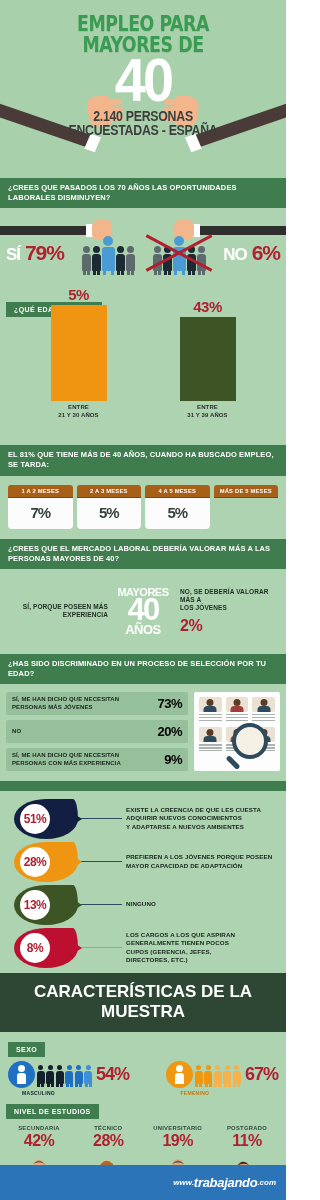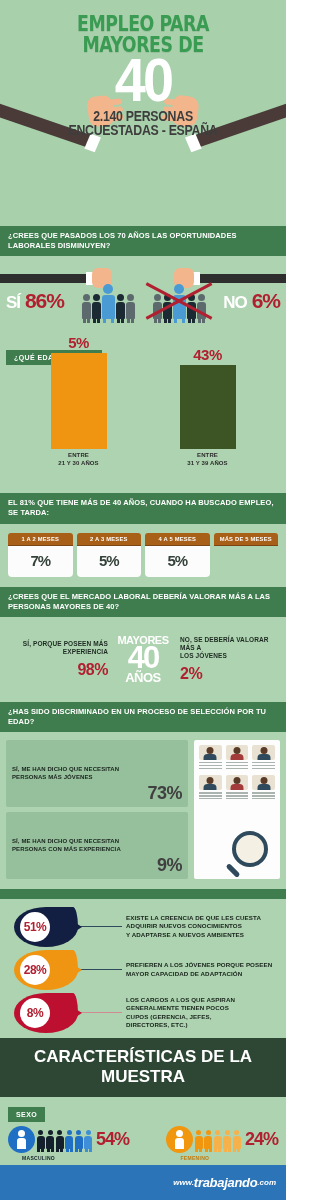--- a/index.html
+++ b/index.html
@@ -6,21 +6,21 @@
   html,body { background:#ffffff; }
   body {
     width:286px; height:1200px;
     font-family:"Liberation Sans", sans-serif;
     background:#aed3b0;
     position:relative;
     overflow:hidden;
   }
 
   
-  .header { position:relative; height:226px; background:#a7d0ab; overflow:hidden; }
+  .header { position:relative; height:178px; background:#a7d0ab; overflow:hidden; }
   .title-main {
     text-align:center; padding-top:14px;
     color:#3a9b52; font-weight:bold; font-size:21px;
     letter-spacing:-0.5px; line-height:1.0;
     font-family:"DejaVu Sans Condensed","Liberation Sans",sans-serif;
     transform:scaleX(0.92); text-shadow:0 1px 0 rgba(0,0,0,.08);
   }
   .title-main .l2 { display:block; }
   .big40 {
     text-align:center; color:#ffffff; font-weight:bold;
@@ -128,21 +128,21 @@
 
   
   .disc { display:flex; padding:8px 6px 10px; gap:6px; }
   .discbars { flex:1; display:flex; flex-direction:column; gap:5px; }
   .dbar {
     background:#96bf9c; border-radius:2px; padding:3px 6px;
     display:flex; align-items:center; justify-content:space-between; min-height:23px;
   }
   .dlab { font-size:6px; font-weight:bold; color:#18241c; line-height:1.25; letter-spacing:.1px; }
   .dlab span { display:block; }
-  .dval { color:#404040; font-size:18px; font-weight:bold; letter-spacing:-0.5px;margin-top:40px; }
+  .dval { color:#000000; font-size:13px; font-weight:bold; letter-spacing:-0.5px; }
   .cvwrap { width:86px; background:#fdfdfd; border-radius:2px; padding:5px; position:relative; }
   .cvrow { display:flex; gap:4px; margin-bottom:5px; }
   .cvcard { flex:1; }
   .cvface { height:15px; border-radius:2px; position:relative; }
   .cvface .hd { position:absolute; left:50%; top:2px; transform:translateX(-50%); width:7px; height:7px; border-radius:50%; background:#5a3b28; }
   .cvface .bd { position:absolute; left:50%; bottom:0; transform:translateX(-50%); width:13px; height:6px; border-radius:4px 4px 0 0; }
   .cvlines { margin-top:2px; }
   .cvlines i { display:block; height:1.4px; background:#aab3ad; margin-bottom:1.4px; }
   .glass { position:absolute; right:8px; bottom:8px; width:40px; height:40px; }
   .glass .ring { width:36px; height:36px; border:4px solid #2e4a5c; border-radius:50%; background:#f4f0e4; }
@@ -248,21 +248,21 @@
 <div class="q1 sect">
   <div class="q1arm l"></div>
   <div class="q1arm r"></div>
   <div class="q1cuff l"></div>
   <div class="q1cuff r"></div>
   <div class="q1hand l"></div>
   <div class="q1hand r"></div>
   <div class="row">
     <div class="pct-yes">
       <span class="w">SÍ</span>
-      <span>86%</span>
+      <span>79%</span>
     </div>
     <div class="crowd">
       <div class="person">
           <div class="h" style="background:#5c6a6e"></div>
           <div class="b" style="background:#5c6a6e"></div>
         </div>
       <div class="person">
           <div class="h" style="background:#1b2a33"></div>
           <div class="b" style="background:#1b2a33"></div>
         </div>
@@ -350,21 +350,20 @@
   <div class="mcard">
     <div class="mhead">MÁS DE 5 MESES</div>
   </div>
 </div>
 
 <div class="qbar full">¿CREES QUE EL MERCADO LABORAL DEBERÍA VALORAR MÁS A LAS PERSONAS MAYORES DE 40?</div>
 <div class="mercado sect">
   <div class="mgrid">
     <div class="mleft">
       <div class="mtxt">SÍ, PORQUE POSEEN MÁS EXPERIENCIA</div>
-      <div class="mpct">98%</div>
     </div>
     <div class="mcenter">
       <div class="t1">MAYORES</div>
       <div class="t2">40</div>
       <div class="t3">AÑOS</div>
     </div>
     <div class="mright">
       <div class="mtxt">
         <span style="display:block">NO, SE DEBERÍA VALORAR MÁS A</span>
         <span style="display:block">LOS JÓVENES</span>
@@ -379,20 +378,26 @@
   <div class="discbars">
     <div class="dbar">
       <div class="dlab">
         <span>SÍ, ME HAN DICHO QUE NECESITAN</span>
         <span>PERSONAS MÁS JÓVENES</span>
       </div>
       <div class="dval">73%</div>
     </div>
     <div class="dbar">
       <div class="dlab">
+        <span>NO</span>
+      </div>
+      <div class="dval">20%</div>
+    </div>
+    <div class="dbar">
+      <div class="dlab">
         <span>SÍ, ME HAN DICHO QUE NECESITAN</span>
         <span>PERSONAS CON MÁS EXPERIENCIA</span>
       </div>
       <div class="dval">9%</div>
     </div>
   </div>
   <div class="cvwrap">
     <div class="cvrow">
       <div class="cvcard">
         <div class="cvface" style="background:#e9e2d2">
@@ -493,20 +498,31 @@
       <div class="blob2" style="border-left:14px solid #ef9512"></div>
       <div class="circ">28%</div>
     </div>
     <div class="leader" style="background:#2e4a5c"></div>
     <div class="mdesc">
       <span>PREFIEREN A LOS JÓVENES PORQUE POSEEN</span>
       <span>MAYOR CAPACIDAD DE ADAPTACIÓN</span>
     </div>
   </div>
 
+  <div class="mrow">
+    <div class="drop">
+      <div class="blob" style="background:#3d5425"></div>
+      <div class="blob2" style="border-left:14px solid #3d5425"></div>
+      <div class="circ">13%</div>
+    </div>
+    <div class="leader" style="background:#2e4a5c"></div>
+    <div class="mdesc">
+      <span>NINGUNO</span>
+    </div>
+  </div>
 
   <div class="mrow">
     <div class="drop">
       <div class="blob" style="background:#bd1030"></div>
       <div class="blob2" style="border-left:14px solid #bd1030"></div>
       <div class="circ">8%</div>
     </div>
     <div class="leader" style="background:#d08a95"></div>
     <div class="mdesc">
       <span>LOS CARGOS A LOS QUE ASPIRAN</span>
@@ -576,21 +592,21 @@
           <div class="b" style="background:#f6b14b"></div>
         </div>
       <div class="mini">
           <div class="h" style="background:#f6b14b"></div>
           <div class="b" style="background:#f6b14b"></div>
         </div>
       <div class="mini">
           <div class="h" style="background:#f6b14b"></div>
           <div class="b" style="background:#f6b14b"></div>
         </div>
-      <div class="sexpct">24%</div>
+      <div class="sexpct">67%</div>
       <div class="sexcap" style="color:#c47a0c">FEMENINO</div>
     </div>
   </div>
 </div>
 
 <div class="estudios sect">
   <span class="tag">NIVEL DE ESTUDIOS</span>
   <div class="egrid">
     <div class="ecol">
       <div class="etitle">SECUNDARIA</div>

